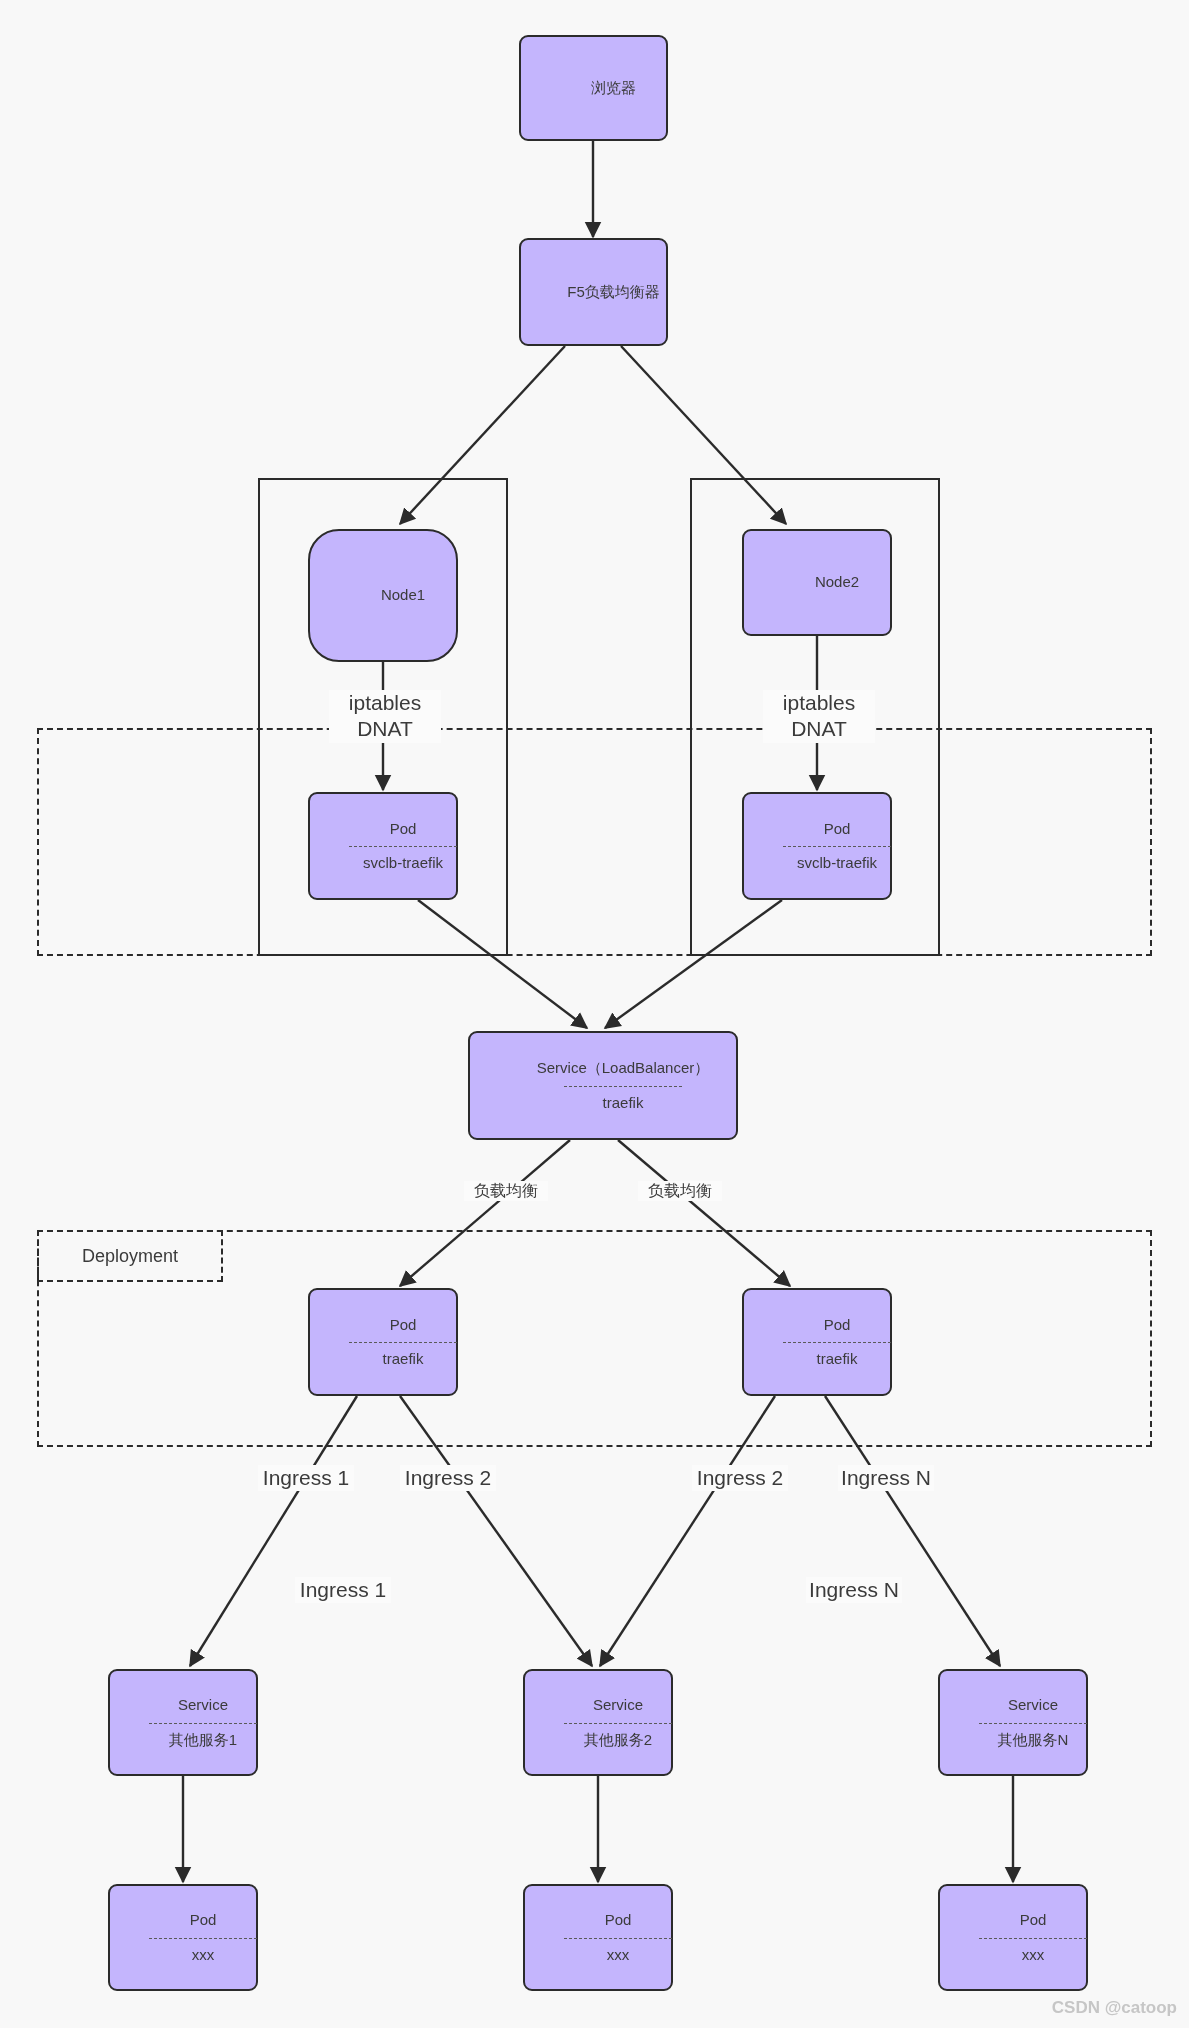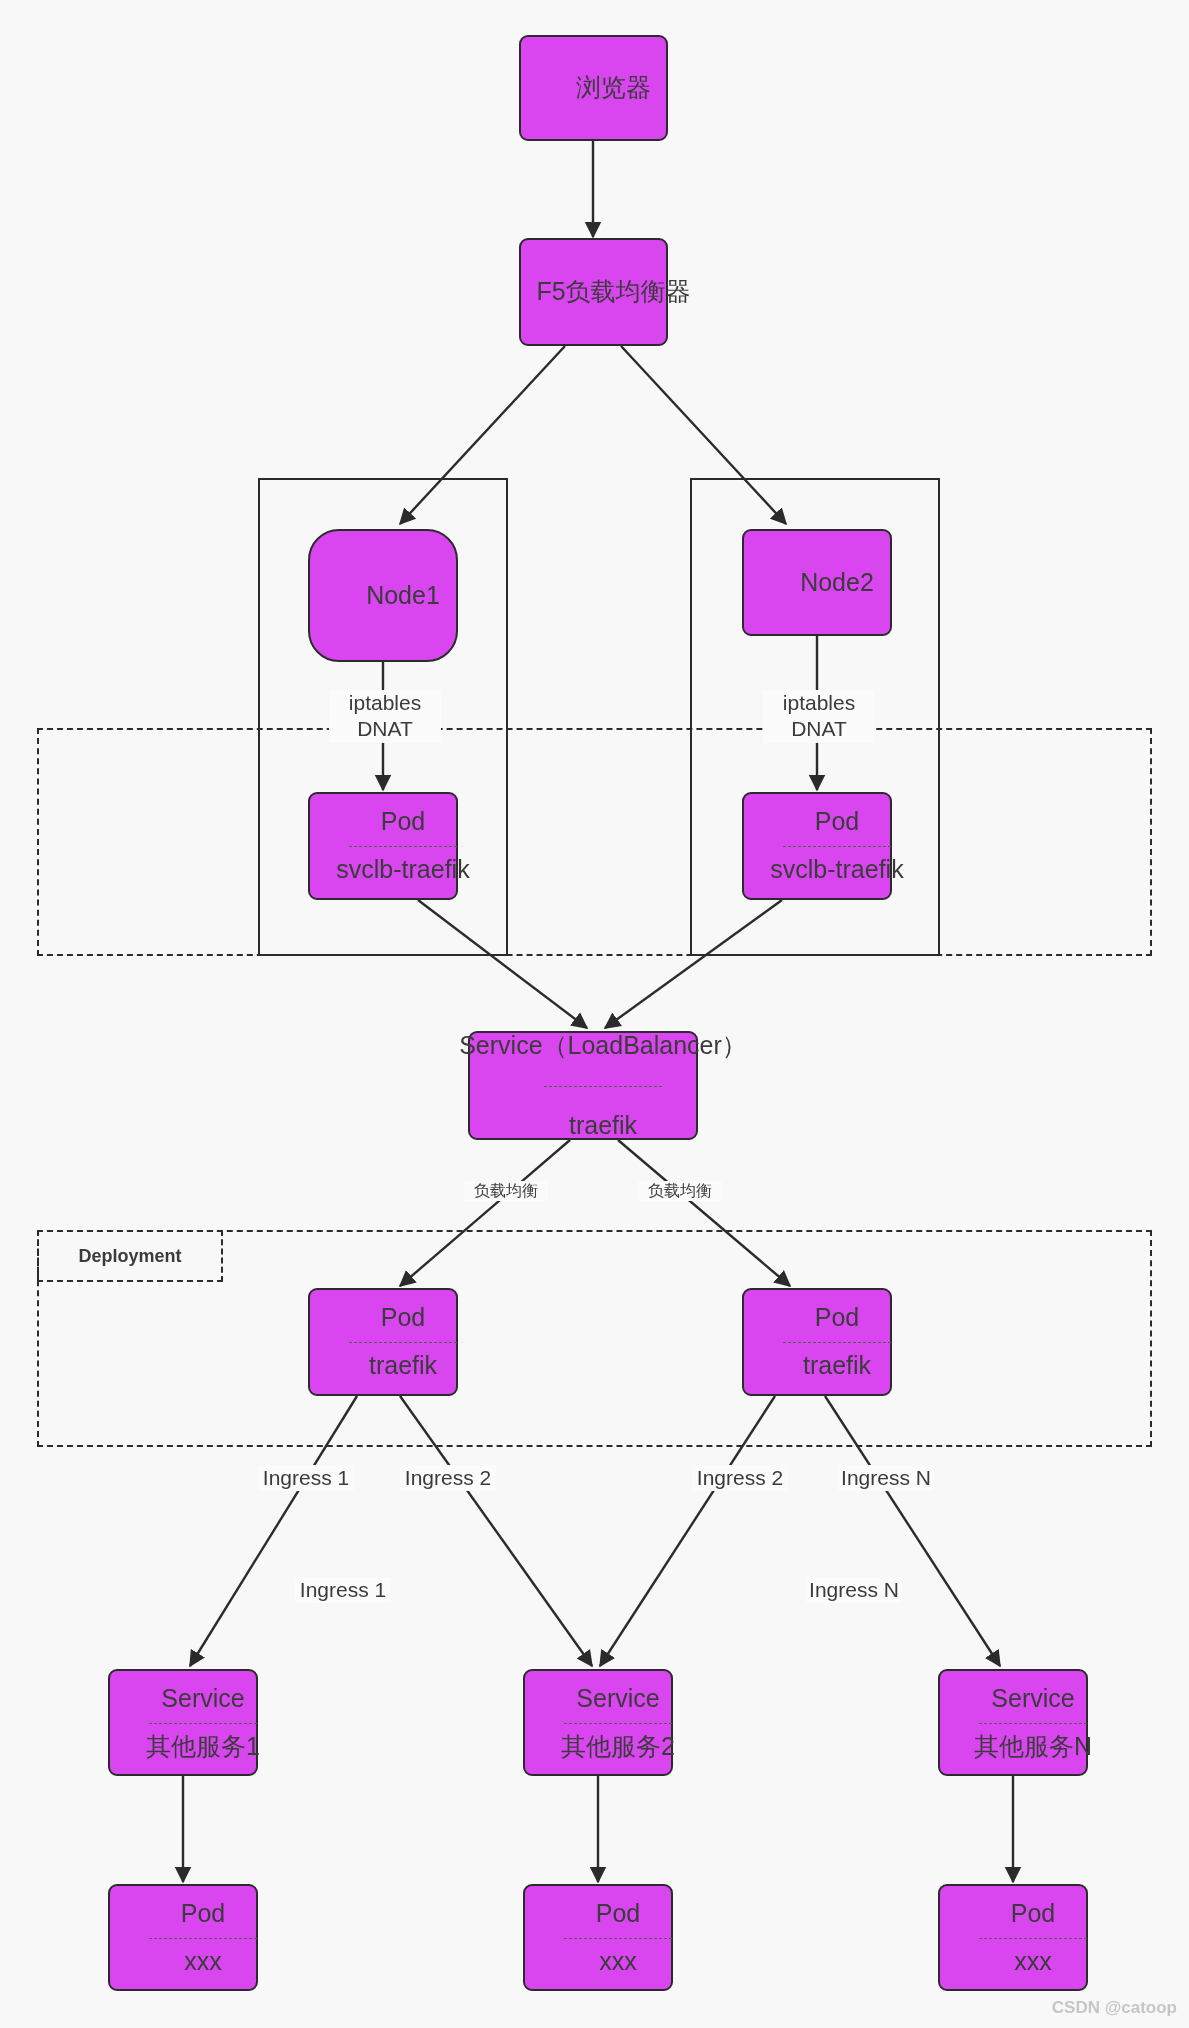--- a/index.html
+++ b/index.html
@@ -8,28 +8,28 @@
     background:#f8f8f8;
     font-family:"Liberation Sans","DejaVu Sans",sans-serif;
     position:relative;overflow:hidden;
   }
   #diagram{position:absolute;left:0;top:0;width:1189px;height:2028px;}
   .svg-layer{position:absolute;left:0;top:0;width:1189px;height:2028px;}
 
   
   .box{
     position:absolute;
-    background:#d946ef;
+    background:#c4b5fd;
     border:2.2px solid #2b2b2b;
     border-radius:9px;
     box-sizing:border-box;
     display:flex;flex-direction:column;
     align-items:center;justify-content:center;
     color:#3b3b3b;
-    font-size:25px;
+    font-size:15px;
     line-height:1.35;
     z-index:3;
     padding-left:40px;
   }
   .box .ln{white-space:nowrap;}
   .divider{
     width:108px;height:0;
     border-top:1.6px dashed #5a5a5a;
     margin:7px 0 6px 0;
   }
@@ -124,21 +124,21 @@
       <line x1="1013" y1="1776" x2="1013" y2="1882"></line>
     </g>
   </svg>
 
   <div class="grp-solid" style="left:258px;top:478px;width:250px;height:478px;"></div>
   <div class="grp-solid" style="left:690px;top:478px;width:250px;height:478px;"></div>
 
   <div class="grp-dashed" style="left:37px;top:728px;width:1115px;height:228px;"></div>
 
   <div class="grp-dashed" style="left:37px;top:1230px;width:1115px;height:217px;"></div>
-  <div class="grp-tag" style="left:37px;top:1230px;width:186px;height:52px;font-weight:bold;">
+  <div class="grp-tag" style="left:37px;top:1230px;width:186px;height:52px;">
     <span>Deployment</span>
   </div>
 
   <div class="box" style="left:519px;top:35px;width:149px;height:106px;">
     <div class="ln">浏览器</div>
   </div>
 
   <div class="box" style="left:519px;top:238px;width:149px;height:108px;">
     <div class="ln">F5负载均衡器</div>
   </div>
@@ -156,21 +156,21 @@
     <div class="divider"></div>
     <div class="ln">svclb-traefik</div>
   </div>
 
   <div class="box" style="left:742px;top:792px;width:150px;height:108px;">
     <div class="ln">Pod</div>
     <div class="divider"></div>
     <div class="ln">svclb-traefik</div>
   </div>
 
-  <div class="box wide" style="left:468px;top:1031px;width:230px;height:109px;gap:16px;">
+  <div class="box wide" style="left:468px;top:1031px;width:270px;height:109px;">
     <div class="ln">Service（LoadBalancer）</div>
     <div class="divider"></div>
     <div class="ln">traefik</div>
   </div>
 
   <div class="box" style="left:308px;top:1288px;width:150px;height:108px;">
     <div class="ln">Pod</div>
     <div class="divider"></div>
     <div class="ln">traefik</div>
   </div>

